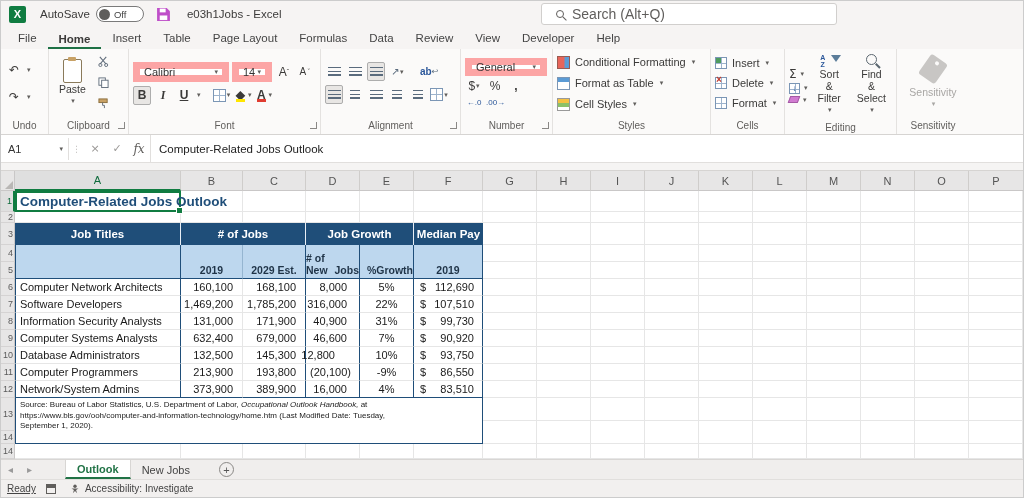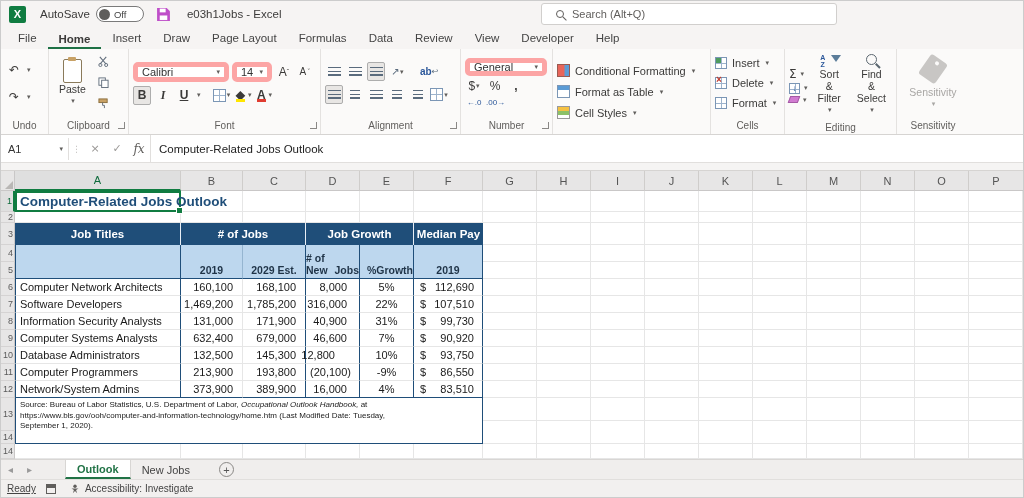--- a/index.html
+++ b/index.html
@@ -9,41 +9,41 @@
 
 
 .titlebar { position: absolute; top: 0; left: 0; width: 1024px; height: 26px; background: #F6F4F3; display: flex; align-items: center; }
 .xlogo { width: 17px; height: 17px; margin-left: 8px; background: #107C41; border-radius: 2px; color: #fff; font-weight: bold; font-size: 11px; display: flex; align-items: center; justify-content: center; }
 .autosave-label { margin-left: 14px; font-size: 11.5px; color: #3b3a39; }
 .toggle { margin-left: 6px; width: 48px; height: 16px; border: 1px solid #7a7a7a; border-radius: 9px; background: #fff; display: flex; align-items: center; }
 .knob { width: 11px; height: 11px; border-radius: 50%; background: #5f5e5c; margin-left: 2px; }
 .toggle-state { font-size: 9.5px; color: #444; margin-left: 4px; }
 .saveicon { margin-left: 12px; display: inline-flex; }
 .filename { margin-left: 16px; font-size: 11.5px; color: #3b3a39; }
-.searchbox { position: absolute; left: 540px; top: 2px; width: 296px; height: 22px; background: #fff; border: 1px solid #D1CFCD; border-radius: 3px; display: flex; align-items: center; font-size: 11px; color: #605E5C; }
+.searchbox { position: absolute; left: 540px; top: 2px; width: 296px; height: 22px; background: #fff; border: 1px solid #D1CFCD; border-radius: 3px; display: flex; align-items: center; font-size: 14px; color: #605E5C; }
 .mag { width: 8px; height: 8px; border: 1.4px solid #605E5C; border-radius: 50%; position: relative; margin: 0 8px 0 14px; }
 .mag::after { content: ""; position: absolute; width: 5px; height: 1.4px; background: #605E5C; transform: rotate(45deg); right: -4px; bottom: -2px; }
 
 
 .tabrow { position: absolute; top: 26px; left: 0; width: 1024px; height: 22px; background: #F6F4F3; display: flex; align-items: flex-end; padding-left: 6px; }
 .rtab { font-size: 11.5px; color: #444; padding: 3px 11px 5px; cursor: default; }
 .rtab.active { font-weight: 700; color: #3b3a39; border-bottom: 2.5px solid #1E7145; padding-bottom: 2.5px; }
 
 
 .ribbon { position: absolute; top: 48px; left: 0; width: 1024px; height: 86px; background: #FBFAF9; border-bottom: 1px solid #D6D4D2; display: flex; }
 .group { height: 100%; border-right: 1px solid #E4E2E0; display: flex; flex-direction: column; }
 .gbody { flex: 1; display: flex; align-items: center; padding: 3px 4px; }
 .glabel { height: 17px; font-size: 10px; color: #605E5C; display: flex; align-items: center; justify-content: center; position: relative; }
 .dlg { position: absolute; right: 3px; bottom: 5px; width: 7px; height: 7px; border-right: 1px solid #8A8886; border-bottom: 1px solid #8A8886; }
 .col { display: flex; flex-direction: column; justify-content: center; gap: 4px; }
 .rowi { display: flex; align-items: center; gap: 3px; }
 .cv { font-size: 7px; color: #605E5C; margin-left: 1px; }
 .sb { min-width: 18px; height: 19px; display: inline-flex; align-items: center; justify-content: center; font-size: 12px; color: #3b3a39; border-radius: 2px; }
 .sb.on { border: 1px solid #ADADAD; background: #E8E6E4; }
-.combo { border: 5px solid #fca5a5; background: #fff; height: 20px; display: flex; align-items: center; justify-content: space-between; font-size: 11px; padding: 0 4px; color: #333; border-radius: 5px; }
+.combo { border: 7px solid #fca5a5; background: #fff; height: 20px; display: flex; align-items: center; justify-content: space-between; font-size: 11px; padding: 0 4px; color: #333; border-radius: 0; }
 .bigbtn { display: flex; flex-direction: column; align-items: center; justify-content: center; font-size: 10.5px; color: #3b3a39; text-align: center; line-height: 12px; padding: 2px 6px; }
 .bars { width: 13px; height: 9px; background: repeating-linear-gradient(to bottom, #5A6B7D 0 1.3px, transparent 1.3px 3.6px); }
 .bars.b2 { width: 10px; }
 .mgrid { width: 13px; height: 13px; border: 1px solid #7B96B5; background-image: linear-gradient(to right, transparent 5px, #9DB3CC 5px, #9DB3CC 6px, transparent 6px), linear-gradient(to bottom, transparent 5px, #9DB3CC 5px, #9DB3CC 6px, transparent 6px); position: relative; background-color: #fff; }
 .cfic { width: 13px; height: 13px; border: 1px solid #9a5a50; background: linear-gradient(to right, #E8655A 0 6px, #5B9BD5 7px 13px); }
 .ftic { width: 13px; height: 13px; border: 1px solid #7B96B5; background: linear-gradient(to bottom, #5B9BD5 0 4px, #fff 4px); }
 .csic { width: 13px; height: 13px; border: 1px solid #999; background: linear-gradient(to bottom, #F5C142 0 4px, #8CC168 4px 8px, #fff 8px); }
 .styleitem { display: flex; align-items: center; gap: 5px; font-size: 11px; color: #3b3a39; height: 20px; }
 .cellitem { display: flex; align-items: center; gap: 5px; font-size: 11px; color: #3b3a39; height: 19px; }
 .ins::before { content: ""; position: absolute; left: 0; top: 0; width: 5px; height: 5px; background: #4E9B5E; }
@@ -143,21 +143,21 @@
     <div class="searchbox">
       <span class="mag"></span>
       <span>Search (Alt+Q)</span>
     </div>
   </div>
 
   <div class="tabrow">
     <span class="rtab">File</span>
     <span class="rtab active">Home</span>
     <span class="rtab">Insert</span>
-    <span class="rtab">Draw</span>
+    <span class="rtab">Table</span>
     <span class="rtab">Page Layout</span>
     <span class="rtab">Formulas</span>
     <span class="rtab">Data</span>
     <span class="rtab">Review</span>
     <span class="rtab">View</span>
     <span class="rtab">Developer</span>
     <span class="rtab">Help</span>
   </div>
 
   <div class="ribbon">
@@ -347,20 +347,21 @@
               <span>Format as Table</span>
               <span class="cv g">▾</span>
             </div>
         <div class="styleitem">
               <span class="csic"></span>
               <span>Cell Styles</span>
               <span class="cv g">▾</span>
             </div>
       </div>
         </div>
+      <div class="glabel">Styles</div>
     </div>
 
     <div class="group" style="width:74px">
       <div class="gbody">
           <div class="col" style="gap:1px">
         <div class="cellitem">
               <span class="mgrid ins" style="width:12px;height:12px"></span>
               <span>Insert</span>
               <span class="cv g">▾</span>
             </div>

